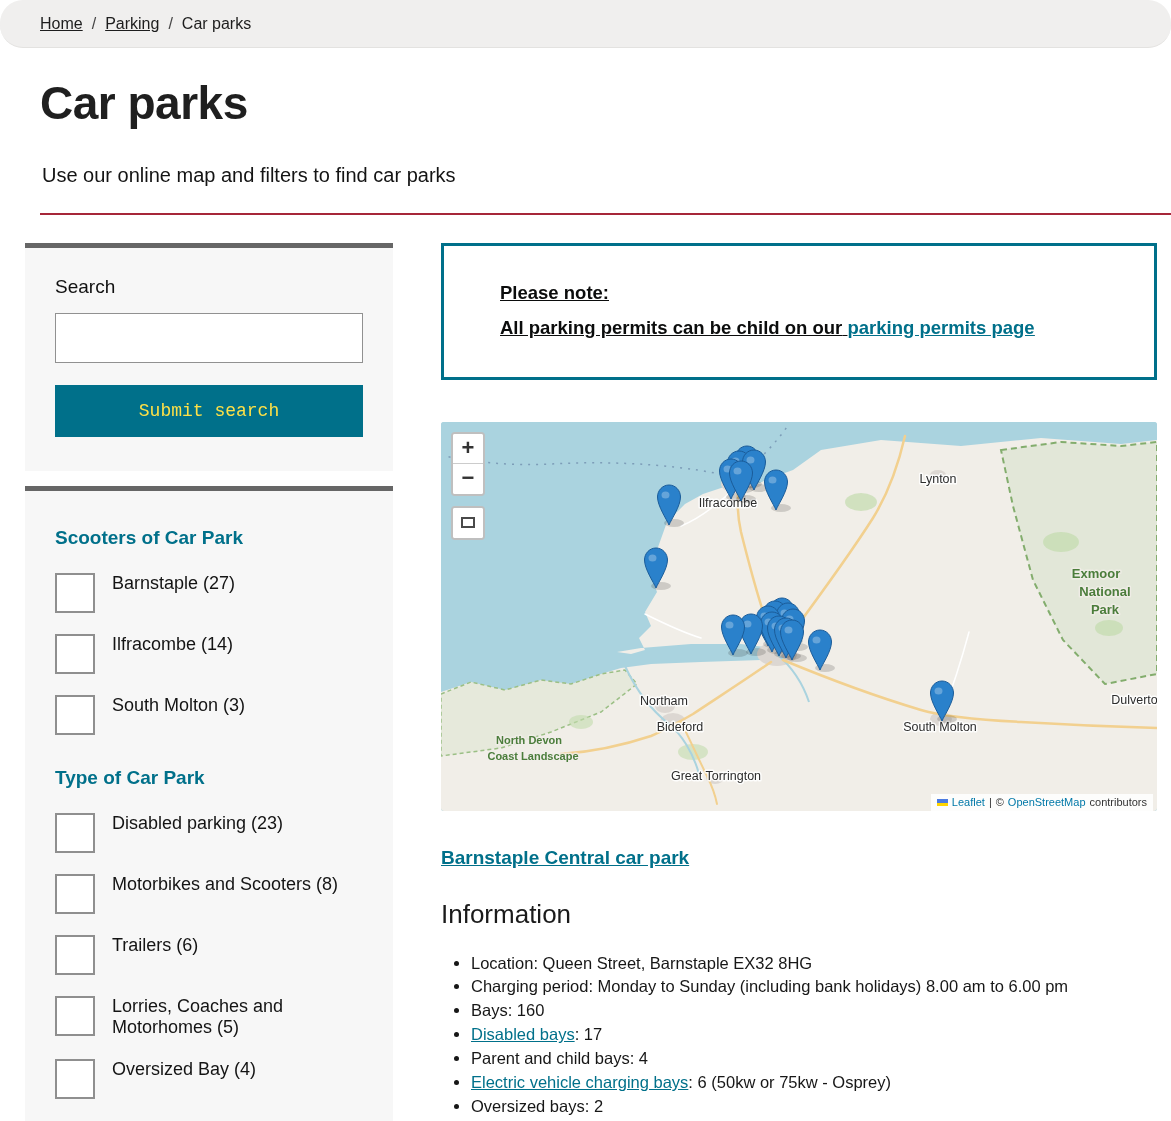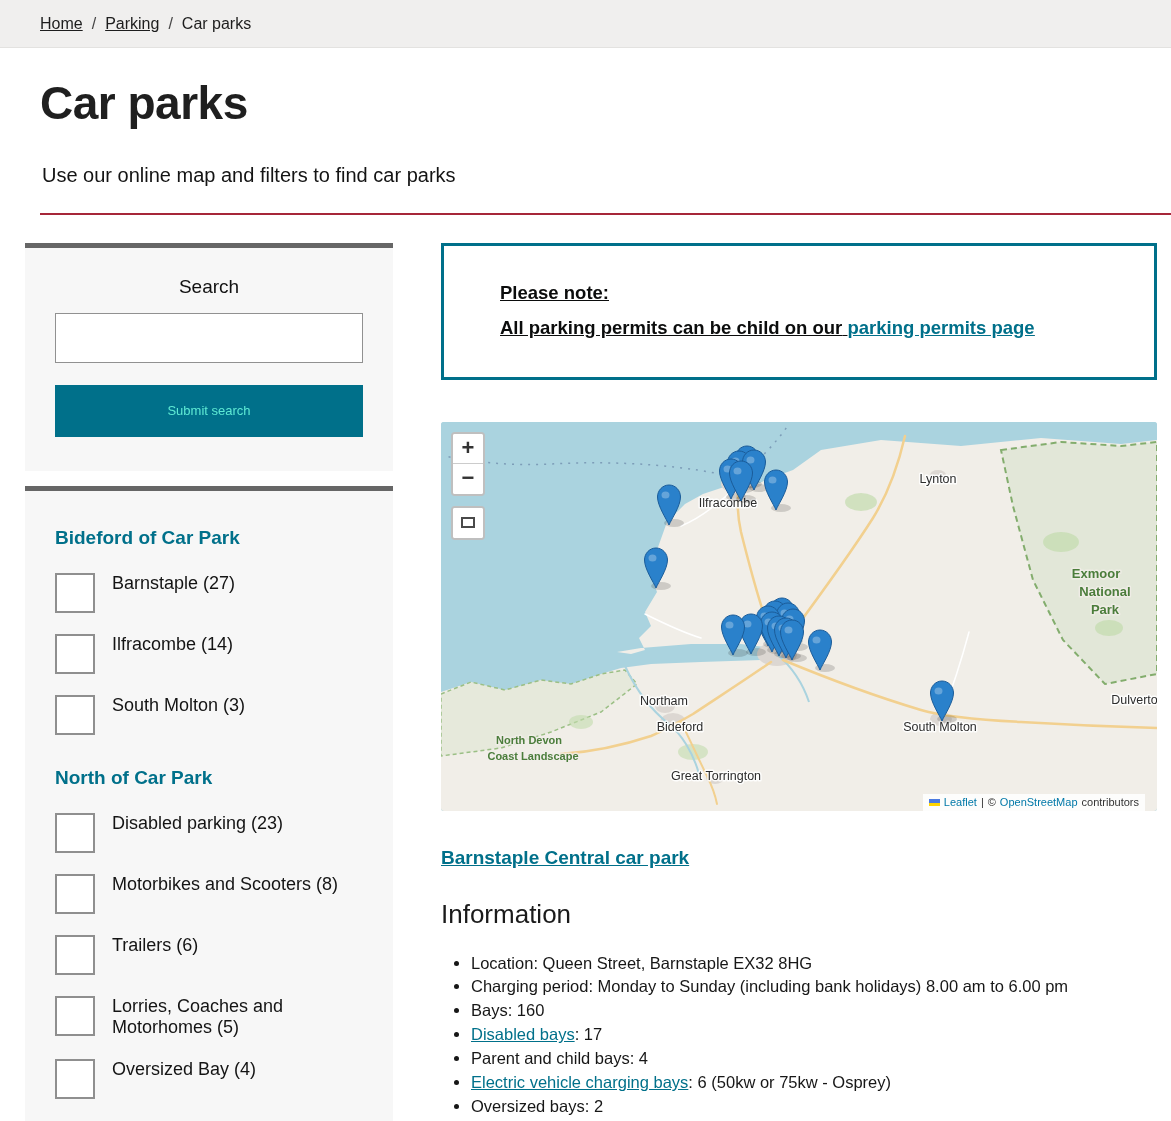--- a/index.html
+++ b/index.html
@@ -2,38 +2,38 @@
 <html style="--teal: #00708a; --red: #a62639; --marker: #2a81cb; --link: #0078a8;"><head>
 <meta charset="utf-8">
 <style>
   :root { --teal:#00708a; --red:#a62639; --marker:#2a81cb; --link:#0078a8; }
   * { box-sizing:border-box; }
   body { margin:0; width:1171px; height:1121px; overflow:hidden; background:#fff; color:#0b0c0c;
          font-family:"Liberation Sans","DejaVu Sans",sans-serif; }
   a { cursor:pointer; }
 
   
-  .breadcrumb-bar { background:#f0efee; border-bottom:1px solid #e3e2e0; padding:15px 40px 14px; font-size:16px; }
+  .breadcrumb-bar { background:#f0efee; border-bottom:1px solid #e3e2e0; padding:15px 40px 14px; font-size:16px;border-radius:23px; }
   .breadcrumb a { color:#1d1d1d; }
   .crumb-sep { margin:0 9px; color:#454545; }
   .crumb.current { color:#1d1d1d; }
 
   
   h1.page-title { margin:30px 40px 0; font-size:46px; line-height:1.12; font-weight:700; color:#1f1f1f; letter-spacing:-0.5px; }
   p.intro { margin:34px 40px 0 42px; font-size:20px; color:#141414; }
   hr.red-rule { border:0; border-top:2px solid var(--red,#a62639); margin:26px 0 0 40px; }
 
   
   .layout { display:flex; align-items:flex-start; gap:48px; margin-top:28px; padding-left:25px; }
   .sidebar { flex:0 0 368px; }
   .panel { border-top:5px solid #666; background:#f7f7f7; padding:28px 30px 34px; margin-bottom:15px; }
-  .search-label { display:block; font-size:19px; margin-bottom:15px; color:#111;text-align:center; }
+  .search-label { display:block; font-size:19px; margin-bottom:15px; color:#111; }
   .search-input { width:100%; height:50px; border:1px solid #919191; background:#fff; font:inherit; font-size:18px; padding:0 12px; }
-  .submit-btn { margin-top:22px; width:100%; height:52px; border:0; background:var(--teal,#00708a); color:#5eead4;
-                font-family:Liberation Sans, sans-serif; font-size:13px; cursor:pointer; }
+  .submit-btn { margin-top:22px; width:100%; height:52px; border:0; background:var(--teal,#00708a); color:#fde047;
+                font-family:Liberation Mono, monospace; font-size:18px; cursor:pointer; }
   .filter-heading { margin:8px 0 24px; font-size:19px; font-weight:600; color:var(--teal,#00708a); }
   .filter-heading.second { margin-top:32px; }
   .check-row { display:flex; align-items:flex-start; gap:17px; margin-bottom:21px; cursor:pointer; }
   .checkbox { width:40px; height:40px; background:#fff; border:2px solid #8f8f8f; flex:none; }
   .check-label { font-size:18px; color:#141414; }
 
   
   .content { flex:1 1 auto; margin-right:14px; min-width:0; }
   .notice { border:3px solid var(--teal,#00708a); padding:36px 56px 38px;text-decoration:underline; }
   .notice-title { margin:0; font-size:18.5px; font-weight:700; }
@@ -49,21 +49,21 @@
                        stroke:rgba(241,238,232,.8); stroke-width:3px; stroke-linejoin:round; }
   .map-svg text.area-sm { font-size:11px; }
   .leaflet-bar { position:absolute; left:10px; border:2px solid rgba(0,0,0,.25); border-radius:4px; overflow:hidden; background:#fff; }
   .zoom-bar { top:10px; }
   .fs-bar { top:84px; }
   .zoom-btn { display:block; width:30px; height:30px; line-height:28px; text-align:center; font-size:22px; font-weight:700;
               color:#333; background:#fff; text-decoration:none; }
   .zoom-in { border-bottom:1px solid #ccc; }
   .fs-btn { display:flex; align-items:center; justify-content:center; }
   .fs-icon { width:14px; height:11px; border:2px solid #4a4a4a; display:block; background:#fff; }
-  .attribution { position:absolute; right:12px; bottom:0; background:rgba(255,255,255,.85); padding:2px 6px 3px; font-size:11px; color:#333; }
+  .attribution { position:absolute; right:4px; bottom:0; background:rgba(255,255,255,.85); padding:2px 6px 3px; font-size:11px; color:#333; }
   .attribution > * { margin-right:4px; }
   .attribution > *:last-child { margin-right:0; }
   .attribution a { color:var(--link,#0078a8); text-decoration:none; }
   .ua-flag { display:inline-block; width:11px; height:7px; background:linear-gradient(#4c7be1 50%, #ffd500 50%); }
 
   
   .result-title { display:inline-block; margin-top:36px; font-size:19px; font-weight:700; color:var(--teal,#00708a); }
   .info-heading { margin:30px 0 0; font-size:26px; font-weight:400; color:#1a1a1a; }
   ul.details { margin:22px 0 0; padding:0 0 0 30px; }
   ul.details li { font-size:16.5px; line-height:1.45; color:#171717; }
@@ -85,36 +85,36 @@
 
   <div class="layout">
     <aside class="sidebar">
       <section class="panel">
         <label class="search-label" for="search-input">Search</label>
         <input id="search-input" class="search-input" type="text" value="" style="">
         <button class="submit-btn">Submit search</button>
       </section>
 
       <section class="panel">
-        <h2 class="filter-heading">Bideford of Car Park</h2>
+        <h2 class="filter-heading">Scooters of Car Park</h2>
 
         <div class="check-row">
           <span class="checkbox"></span>
           <span class="check-label">Barnstaple (27)</span>
         </div>
         <div class="check-row">
           <span class="checkbox"></span>
           <span class="check-label">Ilfracombe (14)</span>
         </div>
         <div class="check-row">
           <span class="checkbox"></span>
           <span class="check-label">South Molton (3)</span>
         </div>
 
-        <h2 class="filter-heading second">North of Car Park</h2>
+        <h2 class="filter-heading second">Type of Car Park</h2>
 
         <div class="check-row">
           <span class="checkbox"></span>
           <span class="check-label">Disabled parking (23)</span>
         </div>
         <div class="check-row">
           <span class="checkbox"></span>
           <span class="check-label">Motorbikes and Scooters (8)</span>
         </div>
         <div class="check-row">

